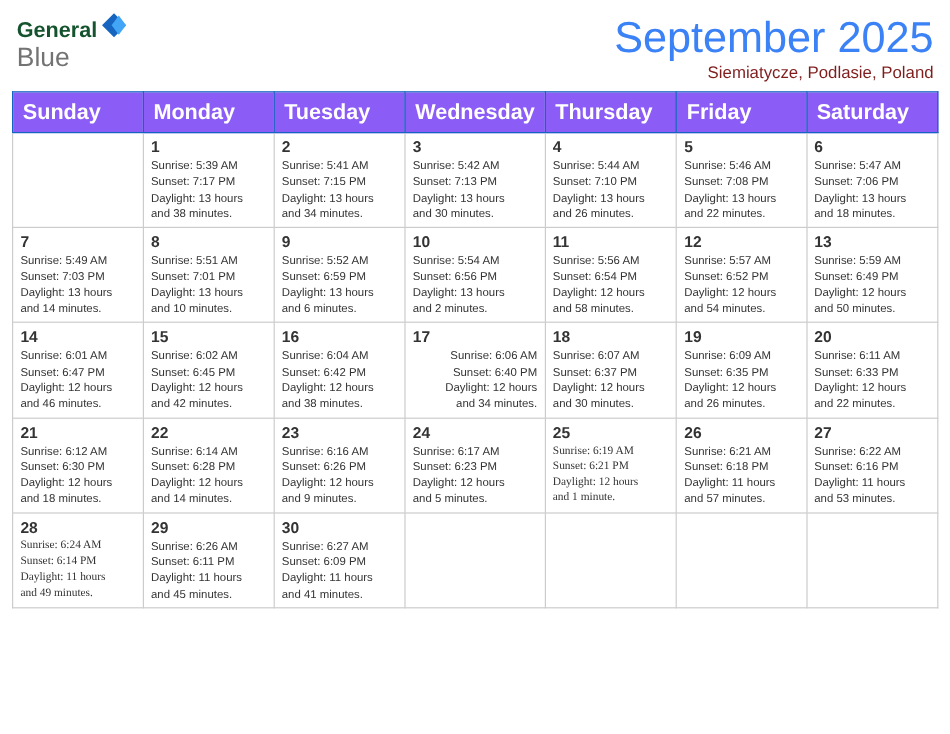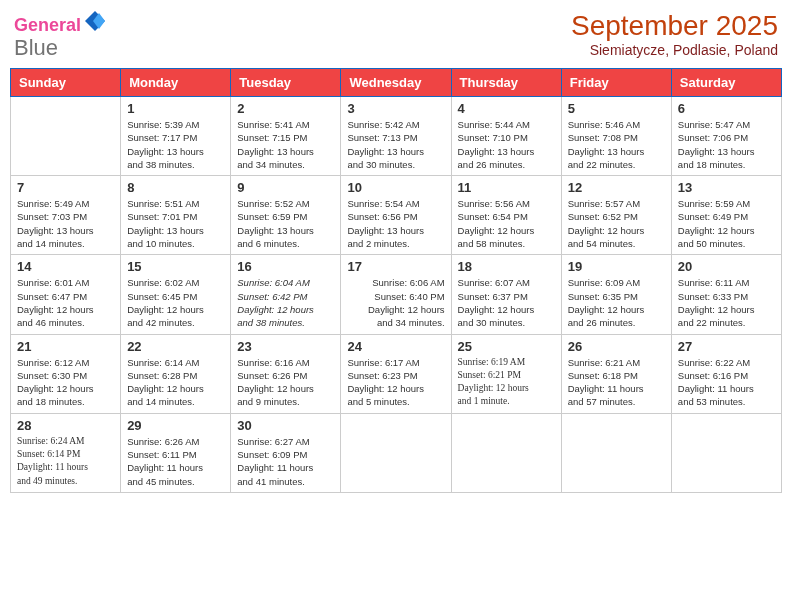--- a/index.html
+++ b/index.html
@@ -23,56 +23,56 @@
       margin-top: 6px;
     }
     .logo-text {
       display: flex;
       flex-direction: column;
       line-height: 1.1;
     }
     .logo-general {
       font-size: 18px;
       font-weight: bold;
-      color: #ec4899;
+      color: #14532d;
     }
     .logo-blue {
       font-size: 22px;
       font-weight: normal;
       color: #737373;
     }
     .logo-icon {
       width: 24px;
       height: 24px;
       margin-left: 2px;
       margin-top: -10px;
     }
     .title-section {
       text-align: right;
     }
     .calendar-title {
-      font-size: 28px;
+      font-size: 36px;
       font-weight: normal;
-      color: #c2410c;
+      color: #3b82f6;
     }
     .calendar-subtitle {
       font-size: 14px;
       color: #7f1d1d;
     }
     table {
       width: 100%;
       border-collapse: collapse;
       border: 1px solid #ccc;
     }
     .day-header {
-      background-color: #ef4444;
+      background-color: #8b5cf6;
       color: #fff;
       text-align: left;
       padding: 6px 8px;
-      font-size: 13px;
+      font-size: 18px;
       font-weight: bold;
       border: 1px solid #1565c0;
     }
     td {
       border: 1px solid #ccc;
       vertical-align: top;
       padding: 4px 6px;
       width: calc(100% / 7);
       min-height: 80px;
     }
@@ -234,21 +234,21 @@
         </td>
         <td>
           <span class="day-num">15</span>
           <div class="day-info" style="white-space: pre-line;">Sunrise: 6:02 AM
 Sunset: 6:45 PM
 Daylight: 12 hours
 and 42 minutes.</div>
         </td>
         <td>
           <span class="day-num">16</span>
-          <div class="day-info" style="white-space: pre-line; font-style: italic;">Sunrise: 6:04 AM
+          <div class="day-info" style="white-space: pre-line;">Sunrise: 6:04 AM
 Sunset: 6:42 PM
 Daylight: 12 hours
 and 38 minutes.</div>
         </td>
         <td>
           <span class="day-num">17</span>
           <div class="day-info" style="white-space: pre-line; text-align: right;">Sunrise: 6:06 AM
 Sunset: 6:40 PM
 Daylight: 12 hours
 and 34 minutes.</div>

